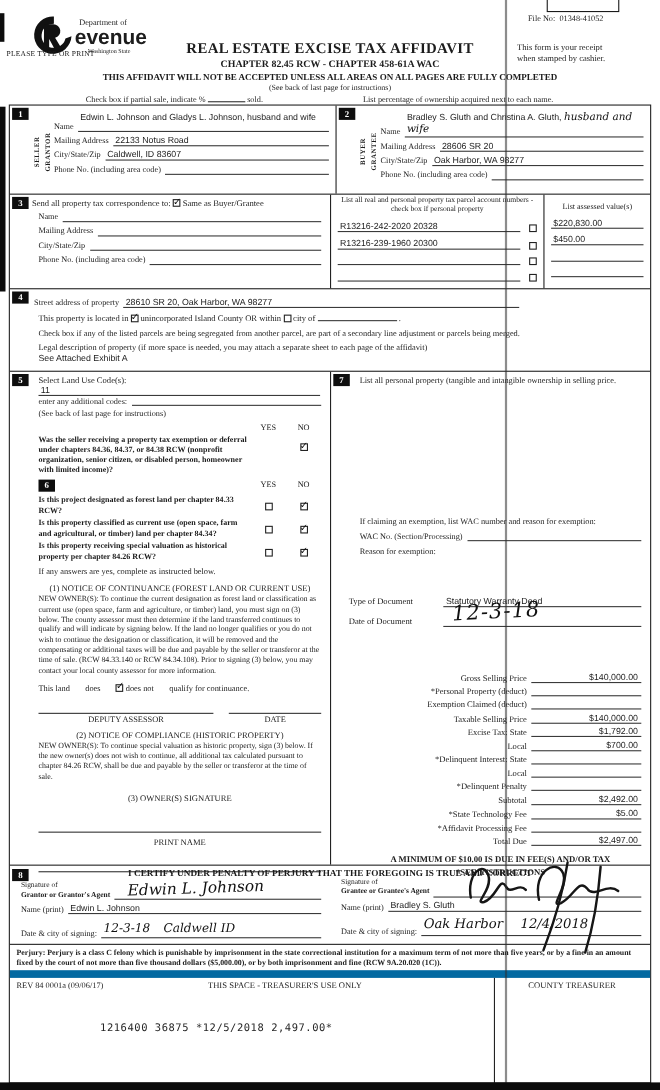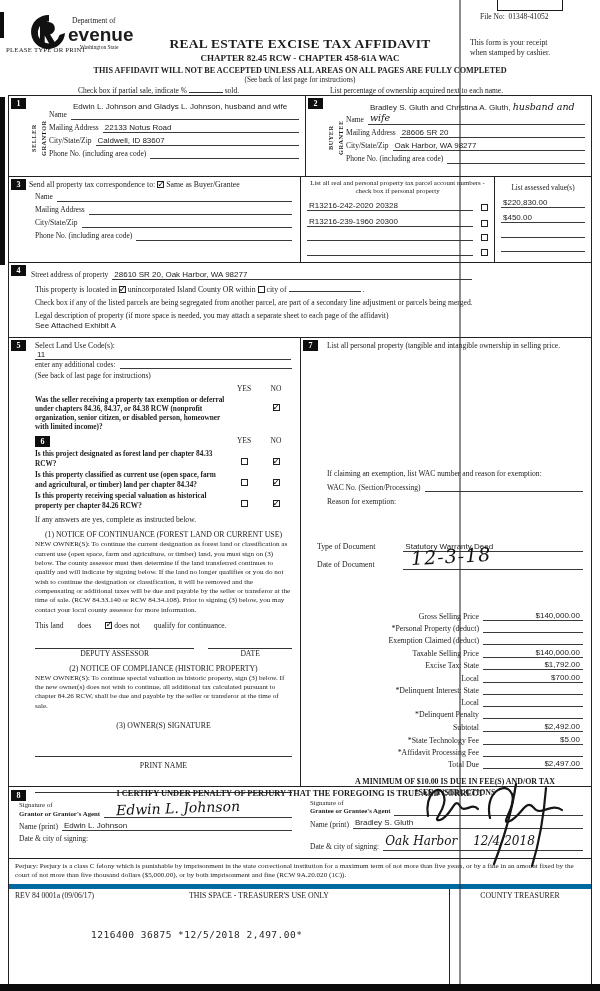--- a/index.html
+++ b/index.html
@@ -127,21 +127,21 @@
   .s8col { width:50%; padding:0 8px 0 10px; position:relative; }
   .sigrow { display:flex; align-items:flex-end; margin-top:1px; }
   .sig-lbl { font-size:6.8px; line-height:1.25; white-space:nowrap; }
   .sigrow .fill { min-height:12px; position:relative; }
   .grantor-sig { font-size:14px; transform:rotate(-2deg); display:inline-block; margin-left:10px; white-space:nowrap; }
   .namerow, .daterow { display:flex; align-items:flex-end; margin-top:2.5px; }
   .hand-date { font-size:11px; display:inline-block; }
   .scrawl-svg { position:absolute; left:120px; top:-22px; z-index:30; pointer-events:none; }
 
   
-  .perjury { font-size:7.15px; line-height:1.3; padding:3px 6px 2px 6px; border-bottom:5px solid #0369a1; height:30px; }
+  .perjury { font-size:7.15px; line-height:1.3; padding:3px 6px 2px 6px; border-bottom:7px solid #0369a1; height:30px;font-weight:bold; }
   .footer { position:relative; height:97px; }
   .vline { position:absolute; left:440px; top:0; bottom:0; width:1px; background:#222; }
   .rev-no { position:absolute; left:6px; top:2px; font-size:7.6px; }
   .treas-space { position:absolute; left:80px; top:2px; width:340px; text-align:center; font-size:7.8px; }
   .county-treas { position:absolute; left:440px; top:2px; right:0; text-align:center; font-size:7.8px; }
   .stamp { position:absolute; left:82px; top:40px; font-size:9.5px; letter-spacing:.5px; color:#262626; }
 </style>
 </head>
 <body>
 
@@ -466,20 +466,21 @@
           <div class="sigrow">
             <span class="sig-lbl"><span>Signature of</span><br><span class="b">Grantor or Grantor's Agent</span></span>
             <span class="fill"><span class="hand grantor-sig">Edwin L. Johnson</span></span>
           </div>
           <div class="namerow">
             <span class="lbl">Name (print)</span>
             <span class="fill val">Edwin L. Johnson</span>
           </div>
           <div class="daterow">
             <span class="lbl">Date &amp; city of signing:</span>
+            <span class="fill"><span class="hand hand-date">12-3-18</span>&nbsp;&nbsp;&nbsp;<span class="hand hand-date">Caldwell ID</span></span>
           </div>
         </div>
         <div class="s8col">
           <svg class="scrawl-svg" width="160" height="95" viewBox="0 0 160 95">
             <g fill="none" stroke="#161616" stroke-width="2.2" stroke-linecap="round">
               <path d="M8 40 C4 18 20 6 24 20 C28 33 10 46 20 44 C32 40 34 20 40 30 C44 38 52 26 58 33"></path>
               <path d="M70 42 C64 16 86 4 92 18 C97 31 78 50 90 45 C102 39 106 22 114 32 C120 41 132 26 142 34"></path>
               <path d="M96 8 C92 35 84 62 74 88"></path>
               <path d="M126 12 C124 38 120 64 112 90"></path>
             </g>

